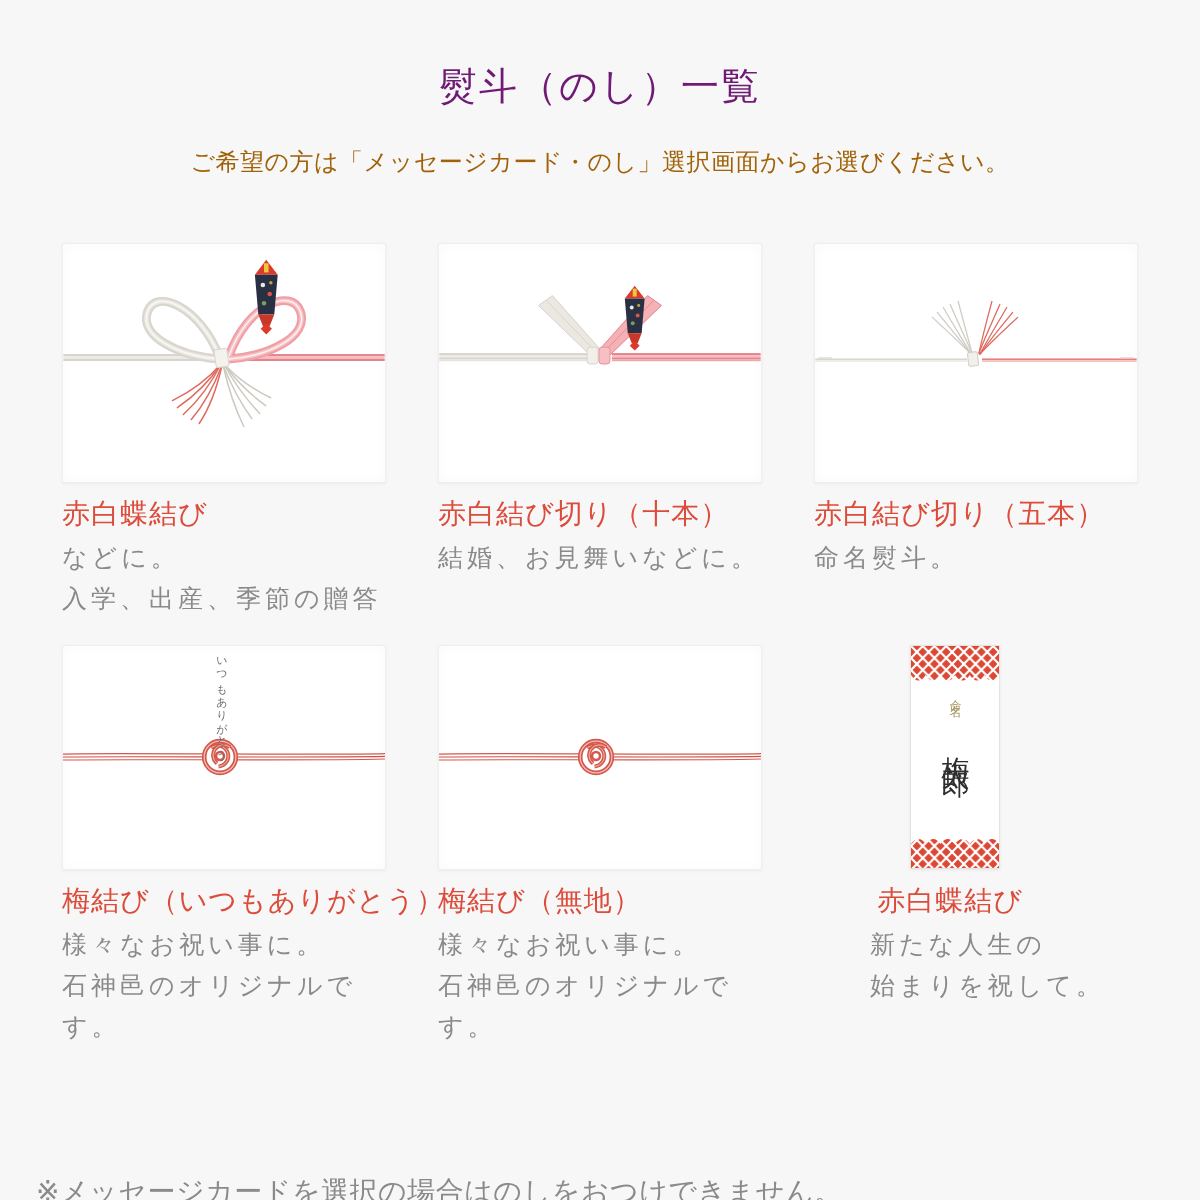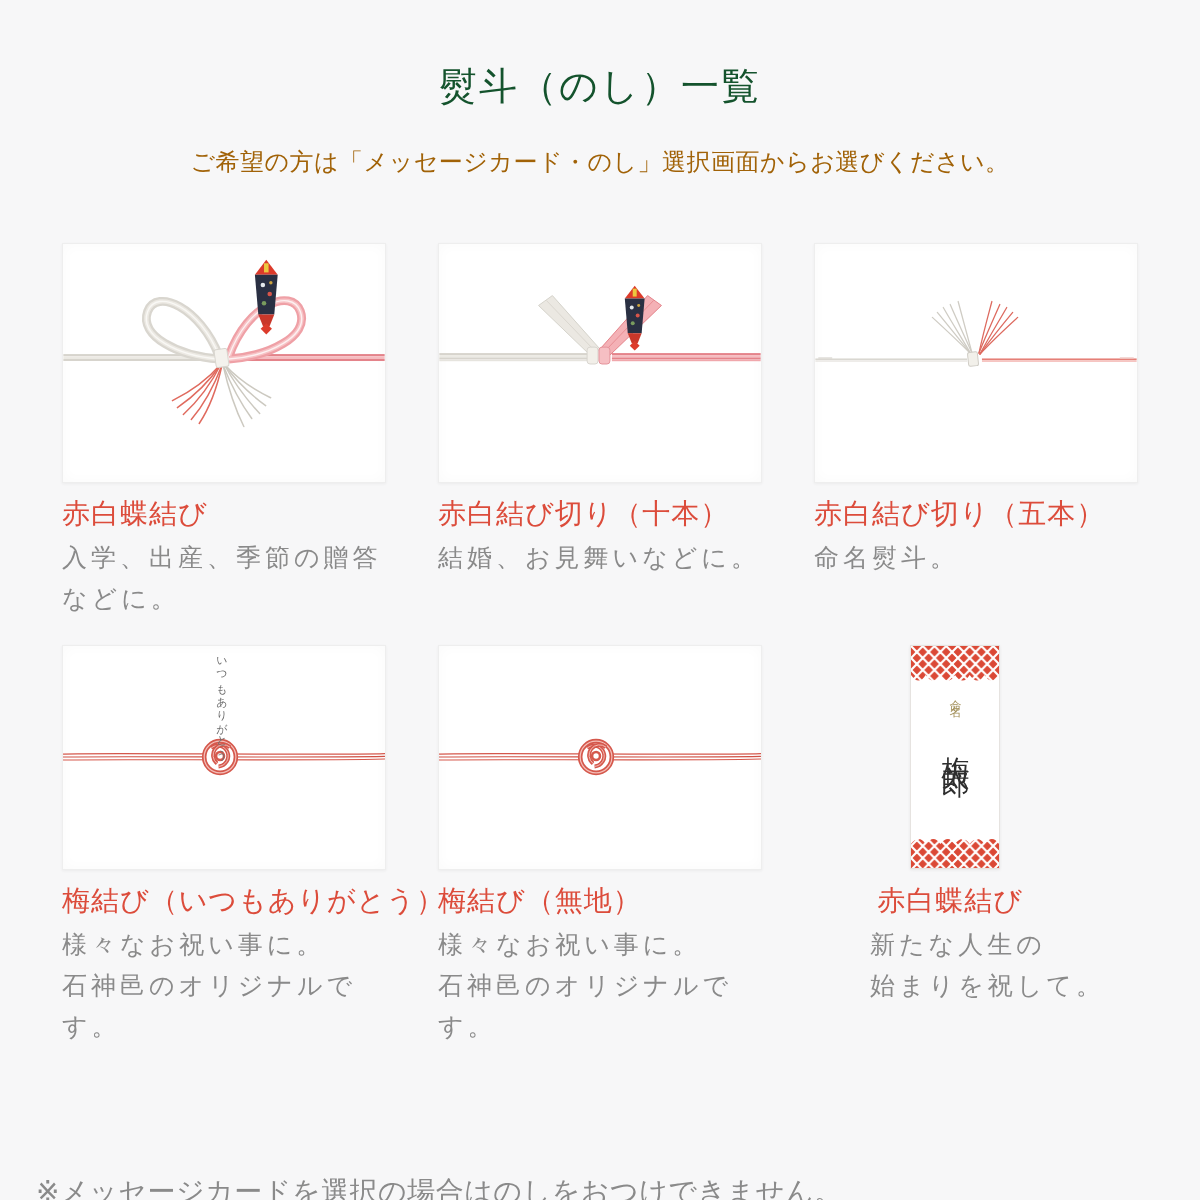--- a/index.html
+++ b/index.html
@@ -6,21 +6,21 @@
   html,body { background:#f7f7f8; }
   .page {
     width:1200px; height:1200px; overflow:hidden;
     background:#f7f7f8;
     font-family:"Liberation Sans","DejaVu Sans",sans-serif;
     color:#8a8a8a;
   }
   .page-title {
     padding-top:62px; text-align:center;
     font-size:38px; line-height:48px; font-weight:500;
-    color:#14532d; letter-spacing:2px;
+    color:#701a75; letter-spacing:2px;
   }
   .page-subtitle {
     margin-top:36px; text-align:center;
     font-size:24px; line-height:32px; color:#a16207; letter-spacing:0.5px;
   }
   .grid {
     margin:65px 62px 0 62px;
     display:grid;
     grid-template-columns:324px 324px 324px;
     column-gap:52px;
@@ -129,22 +129,22 @@
             <circle cx="14" cy="30" r="2" fill="#d8554a"></circle>
             <circle cx="9" cy="38" r="2" fill="#7a9c5e"></circle>
             <circle cx="15" cy="20" r="1.5" fill="#caa23f"></circle>
             <polygon points="4,48 18,48 14,58 8,58" fill="#c9372a"></polygon>
             <rect x="7.5" y="57" width="7" height="7" fill="#dc3b2b" transform="rotate(45 11 60.5)"></rect>
           </g>
         </svg>
       </div>
       <h2 class="item-name">赤白蝶結び</h2>
       <p class="item-desc">
+        <span>などに。</span>
         <span>入学、出産、季節の贈答</span>
-        <span>などに。</span>
       </p>
     </div>
 
     <div class="cell">
       <div class="photo r1">
         <svg viewBox="0 0 324 240">
           <rect x="0" y="110" width="150" height="2" fill="#d7d4cd"></rect>
           <rect x="0" y="112" width="150" height="2.4" fill="#eceae4"></rect>
           <rect x="0" y="114.4" width="150" height="2" fill="#d7d4cd"></rect>
           <rect x="0" y="116.4" width="150" height="1.8" fill="#e6e4de"></rect>

